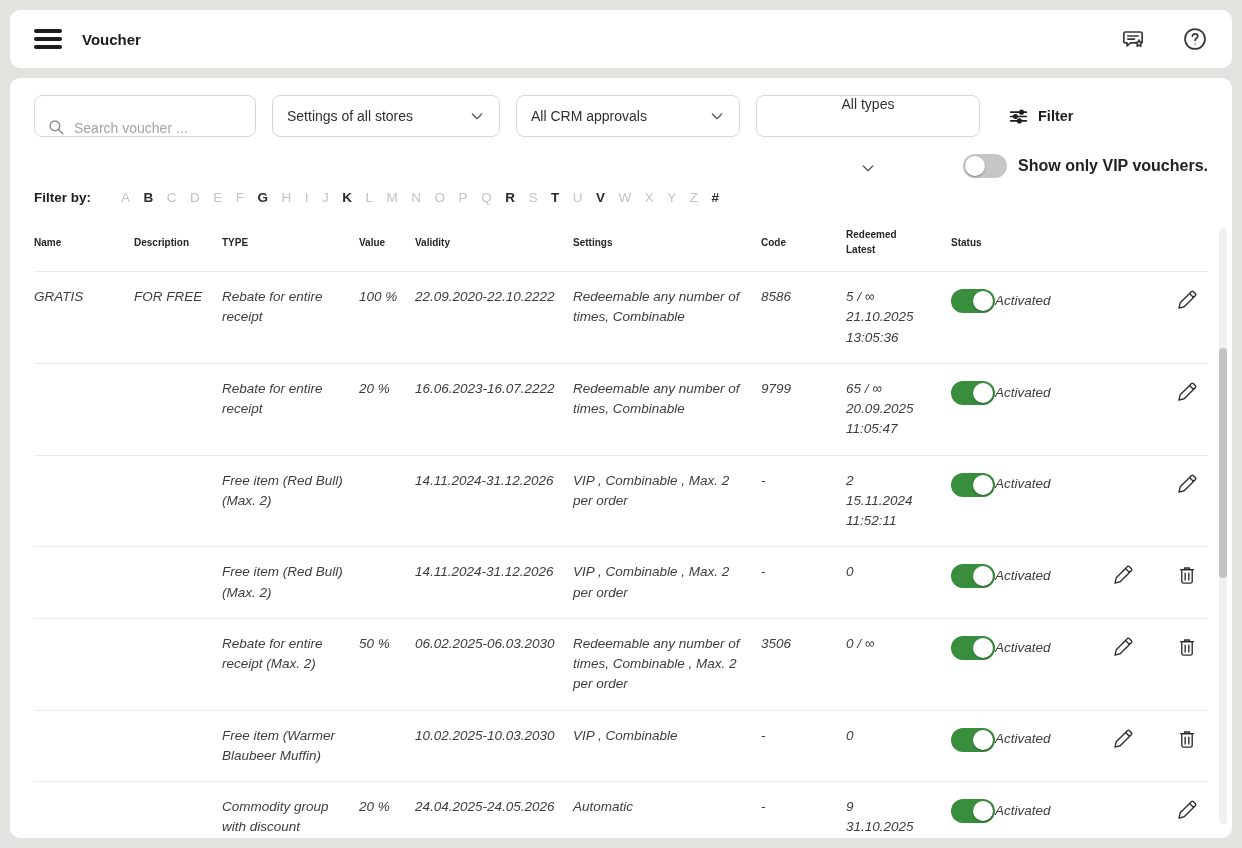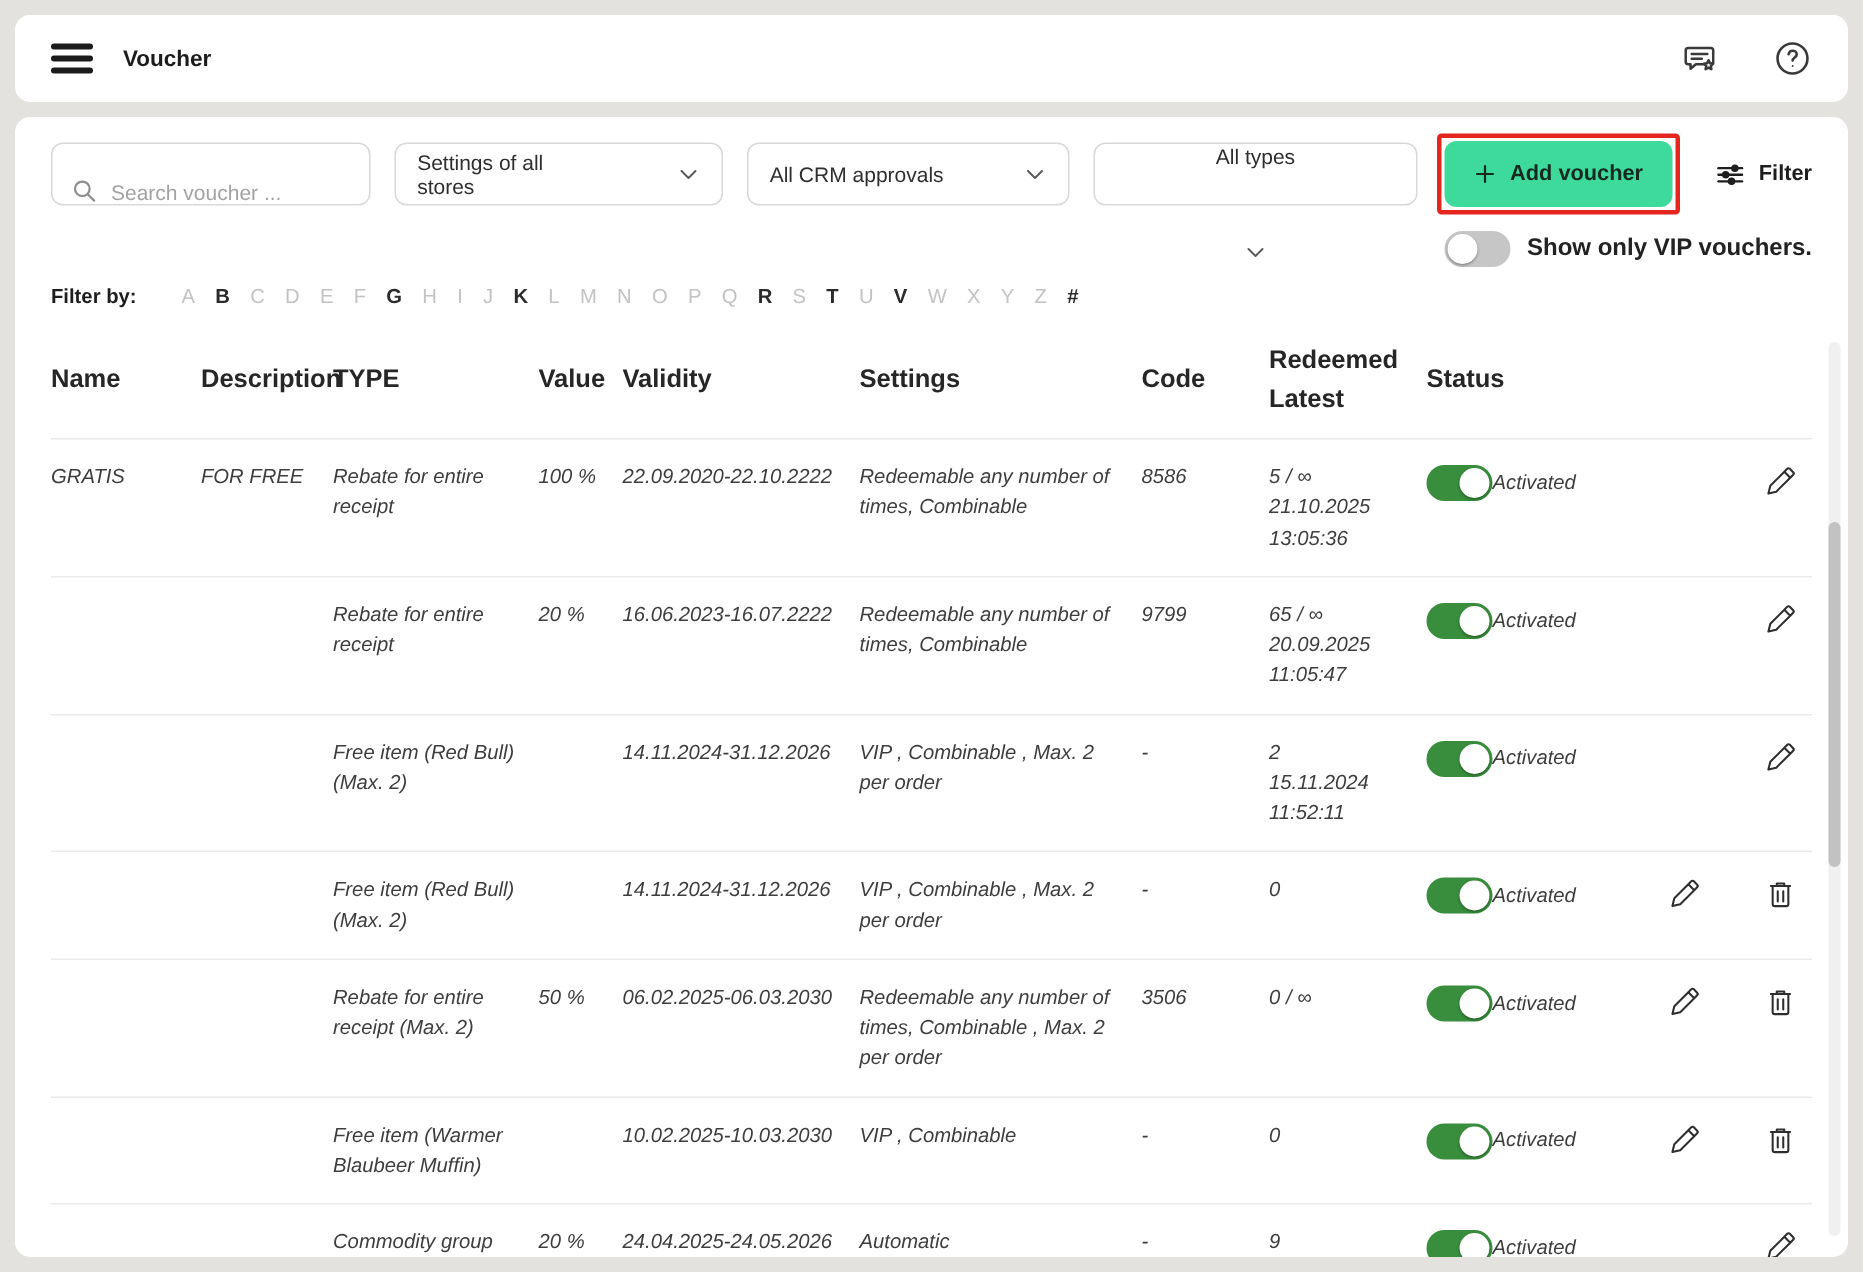--- a/index.html
+++ b/index.html
@@ -44,21 +44,21 @@
   
   .alpha-row { margin-top:10px; display:flex; align-items:center; }
   .alpha-label { font-size:13.5px; font-weight:700; color:#1e1e1e; margin-right:30px; }
   .letters { display:flex; gap:13.5px; font-size:13.5px; }
   .letter { color:#c3c3c3; cursor:pointer; font-weight:400; }
   .letter.active { color:#2b2b2b; font-weight:700; }
 
   
   .table { margin-top:14px; }
   .trow, .thead { display:grid; grid-template-columns:100px 88px 137px 56px 158px 188px 85px 105px 145px 1fr; align-items:start; }
-  .thead { font-size:17px; font-weight:700; color:#262626; padding:8px 0 14px 0; align-items:center; }
+  .thead { font-size:10px; font-weight:700; color:#262626; padding:8px 0 14px 0; align-items:center; }
   .thead > div { padding-right:14px; white-space:pre-line; line-height:1.5; }
   .trow { border-top:1px solid #eaeaea; padding:15px 0; font-size:13.5px; color:#3e3e3e; line-height:1.5; min-height:59px;font-style:italic; }
   .trow > div { padding-right:14px; }
   .cell-redeemed { white-space:pre-line; }
   .cell-status { display:flex; align-items:center; padding-top:2px; }
   .cell-actions { display:flex; align-items:center; justify-content:flex-end; gap:42px; padding-right:10px !important; padding-top:2px; }
   .act-btn { background:none; border:none; cursor:pointer; display:flex; }
 
   
   .scrollbar { position:absolute; top:150px; bottom:14px; right:5px; width:8px; background:#f0f0f0; border-radius:4px; }
@@ -134,31 +134,20 @@
 
     <div class="select w3">
       <span>All types</span>
       <span>
         <svg width="16" height="16" viewBox="0 0 24 24" fill="none" stroke="#5a5a5a" stroke-width="2" stroke-linecap="round" stroke-linejoin="round">
             <path d="M5 9l7 7 7-7"></path>
           </svg>
       </span>
     </div>
 
-    <div class="add-wrap">
-      <button class="add-btn">
-        <span>
-          <svg width="16" height="16" viewBox="0 0 24 24" fill="none" stroke="#15291f" stroke-width="2.2" stroke-linecap="round">
-              <path d="M12 4v16M4 12h16"></path>
-            </svg>
-        </span>
-        <span>Add voucher</span>
-      </button>
-      <div class="red-annotation"></div>
-    </div>
 
     <button class="filter-btn">
       <span>
         <svg width="21" height="21" viewBox="0 0 24 24" fill="none" stroke="#1e1e1e" stroke-width="1.8" stroke-linecap="round">
           <path d="M3 7h18"></path>
             <circle cx="15.5" cy="7" r="2" fill="#1e1e1e"></circle>
           <path d="M3 12h18"></path>
             <circle cx="8.5" cy="12" r="2" fill="#1e1e1e"></circle>
           <path d="M3 17h18"></path>
             <circle cx="13" cy="17" r="2" fill="#1e1e1e"></circle>

